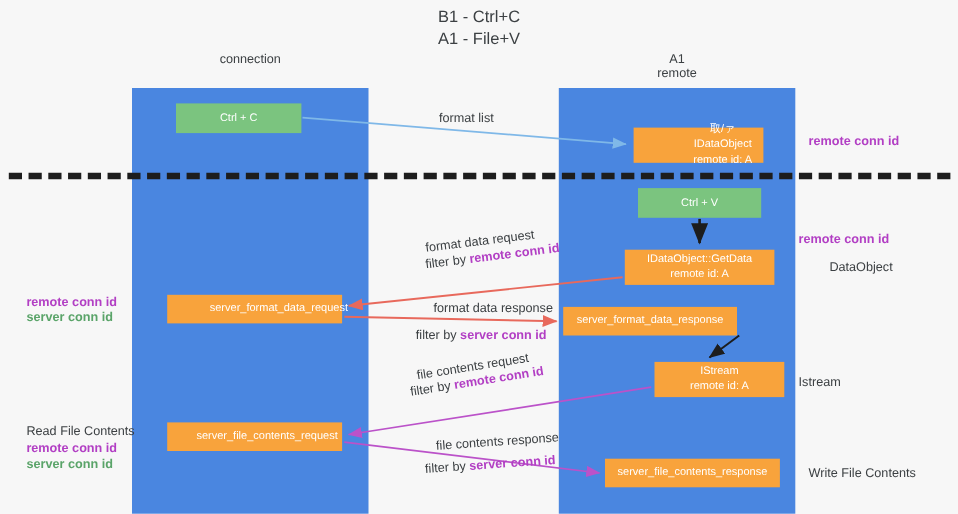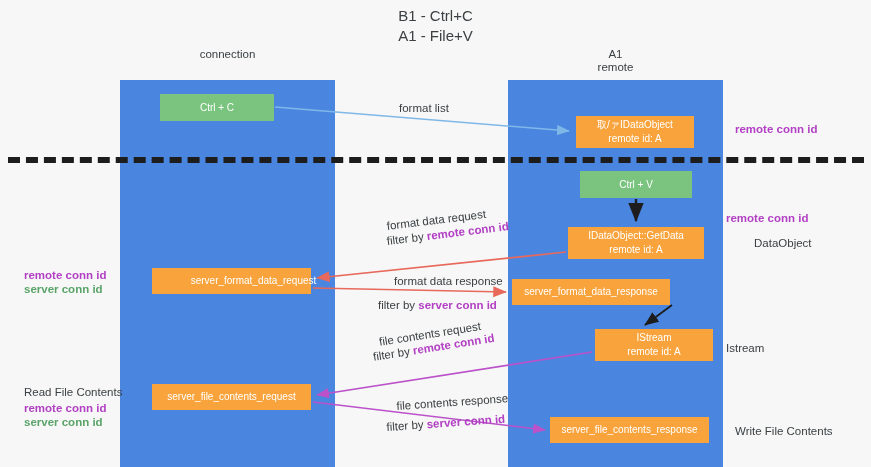--- a/index.html
+++ b/index.html
@@ -34,27 +34,27 @@
   .box{
     position:absolute;box-sizing:border-box;
     display:flex;align-items:center;justify-content:center;
     text-align:center;color:#ffffff;font-size:10px;line-height:14px;
     padding:2px 4px;
   }
   .orange{background:#f8a33c;}
   .green{background:#7bc47f;}
 
   #box-ctrlc{left:160px;top:94px;width:114px;height:27px;}
-  #box-idataobject{left:576px;top:116px;width:118px;height:32px;}
+  #box-idataobject{left:576px;top:116px;width:118px;height:32px;padding-left:48px;}
   #box-ctrlv{left:580px;top:171px;width:112px;height:27px;}
   #box-getdata{left:568px;top:227px;width:136px;height:32px;}
   #box-sfdreq{left:152px;top:268px;width:159px;height:26px;padding-left:48px;}
   #box-sfdresp{left:512px;top:279px;width:158px;height:26px;}
   #box-istream{left:595px;top:329px;width:118px;height:32px;}
-  #box-sfcreq{left:152px;top:384px;width:159px;height:26px;}
+  #box-sfcreq{left:152px;top:384px;width:159px;height:26px;justify-content:flex-end;}
   #box-sfcresp{left:550px;top:417px;width:159px;height:26px;}
 
   
   #divider{
     position:absolute;left:8px;top:157px;width:856px;height:0;
     border-top:6px dashed #1d1d1d;
   }
 
   
   .txt{position:absolute;font-size:11.5px;line-height:14px;white-space:nowrap;}

